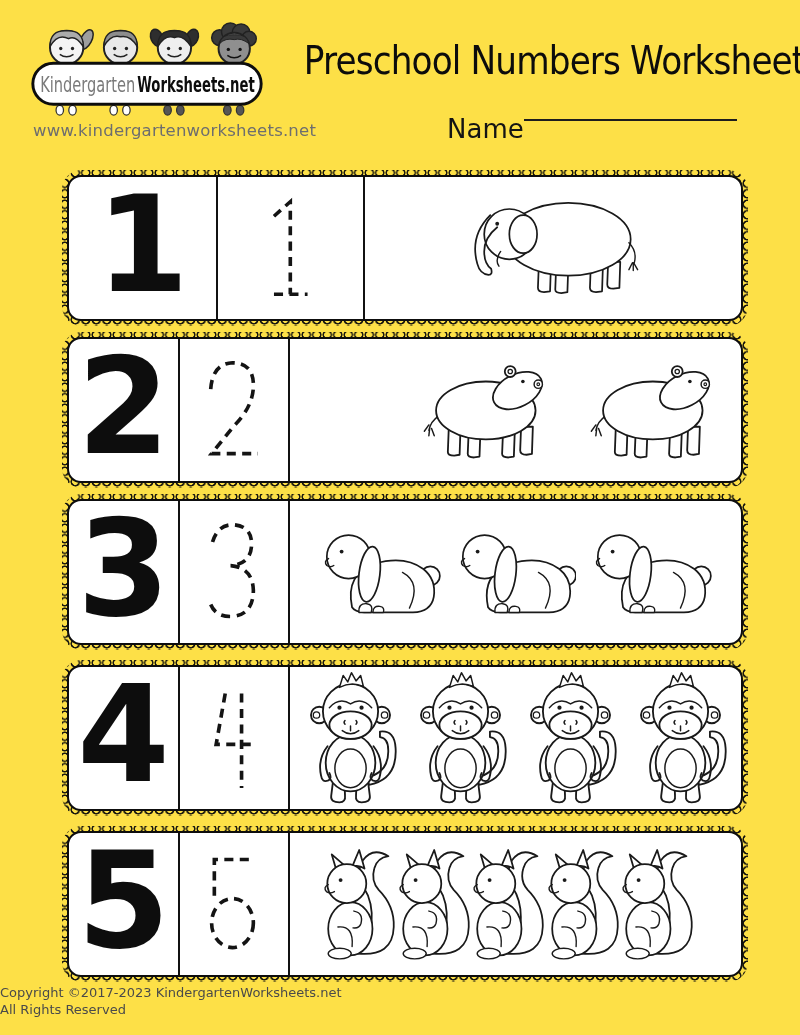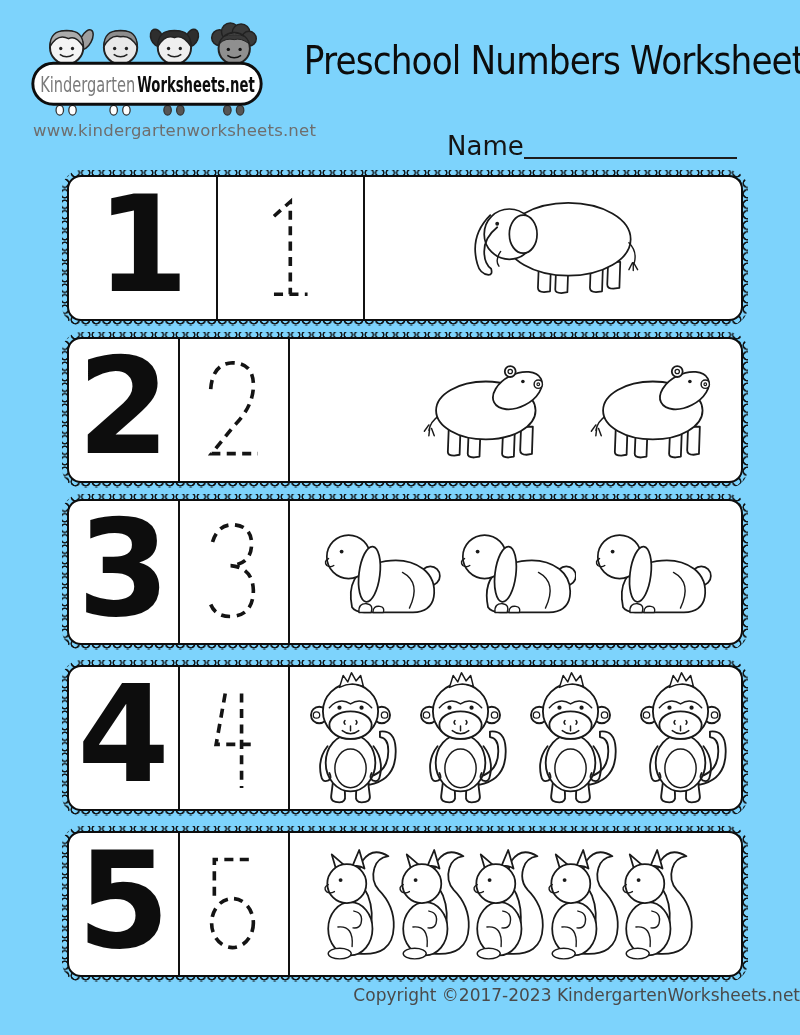--- a/index.html
+++ b/index.html
@@ -1,39 +1,39 @@
 <!DOCTYPE html>
 <html><head>
 <meta charset="utf-8">
 <title>Preschool Numbers Worksheet</title>
 <style>
   html,body{margin:0;padding:0;background:#ffffff;}
   .page{
     position:relative;
     width:800px;height:1035px;
-    background:#7dd3fc;
+    background:#fde047;
     font-family:"DejaVu Sans","Liberation Sans",sans-serif;
     color:#111;
     overflow:hidden;
   }
   
   .logo-svg{position:absolute;left:28px;top:22px;width:238px;height:98px;}
   .website{
     position:absolute;left:33px;top:121px;width:240px;
     font-size:16.5px;color:#6e6e6e;letter-spacing:.2px;text-align:right;
   }
   .title{
     position:absolute;left:275px;top:38px;width:480px;margin:0;
     text-align:center;font-size:39px;font-weight:400;color:#0c0c0c;
     letter-spacing:-1px;transform:scaleX(.88);transform-origin:50% 50%;
     white-space:nowrap;
   }
   .name-row{
-    position:absolute;left:447px;top:132px;width:290px;
-    display:flex;align-items:flex-end;
+    position:absolute;left:447px;top:115px;width:290px;
+    display:flex;
   }
   .name-label{font-size:26px;color:#141414;line-height:1.15;}
   .name-line{flex:1;height:4px;border-bottom:2.5px solid #1d1d1d;margin-bottom:3px;}
   
   .rows{position:absolute;left:62px;top:170px;width:686px;}
   .row{
     height:156px;margin-bottom:6px;box-sizing:border-box;
     padding:5px;border-radius:20px;
     background-image:radial-gradient(circle,rgba(0,0,0,0) 3px,#0c0c0c 3.3px,#0c0c0c 4.6px,rgba(0,0,0,0) 5px);
     background-size:10.5px 10.5px;
@@ -60,22 +60,22 @@
   .animal.elephant{height:104px;}
   .animal.hippo{height:104px;}
   .animal.rabbit{height:100px;}
   .animal.monkey{height:138px;}
   .animal.squirrel{height:124px;margin:0 -7px;}
   .animals-hippo{justify-content:flex-end;padding-right:20px;gap:32px;}
   .animals-rabbit{gap:14px;}
   .animals-monkey{gap:7px;}
   
   .footer{
-    position:absolute;left:0;top:984px;width:800px;text-align:right;
-    font-size:17px;color:#4a4a4a;line-height:1.32;
+    position:absolute;left:0;top:984px;width:800px;text-align:left;
+    font-size:13px;color:#4a4a4a;line-height:1.32;
   }
   .defs-svg{position:absolute;width:0;height:0;}
 </style>
 </head>
 <body>
 
 <div class="page">
 
   <svg class="logo-svg" viewBox="0 0 240 100">
 
@@ -252,20 +252,21 @@
               <use href="#animal-squirrel"></use>
             </svg>
           </div>
       </div>
     </section>
 
   </main>
 
   <footer class="footer">
     <div>Copyright ©2017-2023 KindergartenWorksheets.net</div>
+    <div>All Rights Reserved</div>
   </footer>
 
   <svg class="defs-svg" aria-hidden="true">
     <defs>
       <g id="animal-elephant" stroke="#1a1a1a" stroke-width="2" stroke-linecap="round" stroke-linejoin="round">
         <path d="M84,80 L83,106 Q83,111 90,111 L97,110 L98,80 Z" fill="#fff"></path>
         <path d="M104,82 L103,108 Q103,112 110,112 L117,111 L118,82 Z" fill="#fff"></path>
         <path d="M144,80 L143,106 Q143,111 150,111 L157,110 L158,80 Z" fill="#fff"></path>
         <path d="M164,76 L163,102 Q163,107 170,107 L177,106 L178,76 Z" fill="#fff"></path>
         <ellipse cx="118" cy="50" rx="72" ry="42" fill="#fff"></ellipse>

